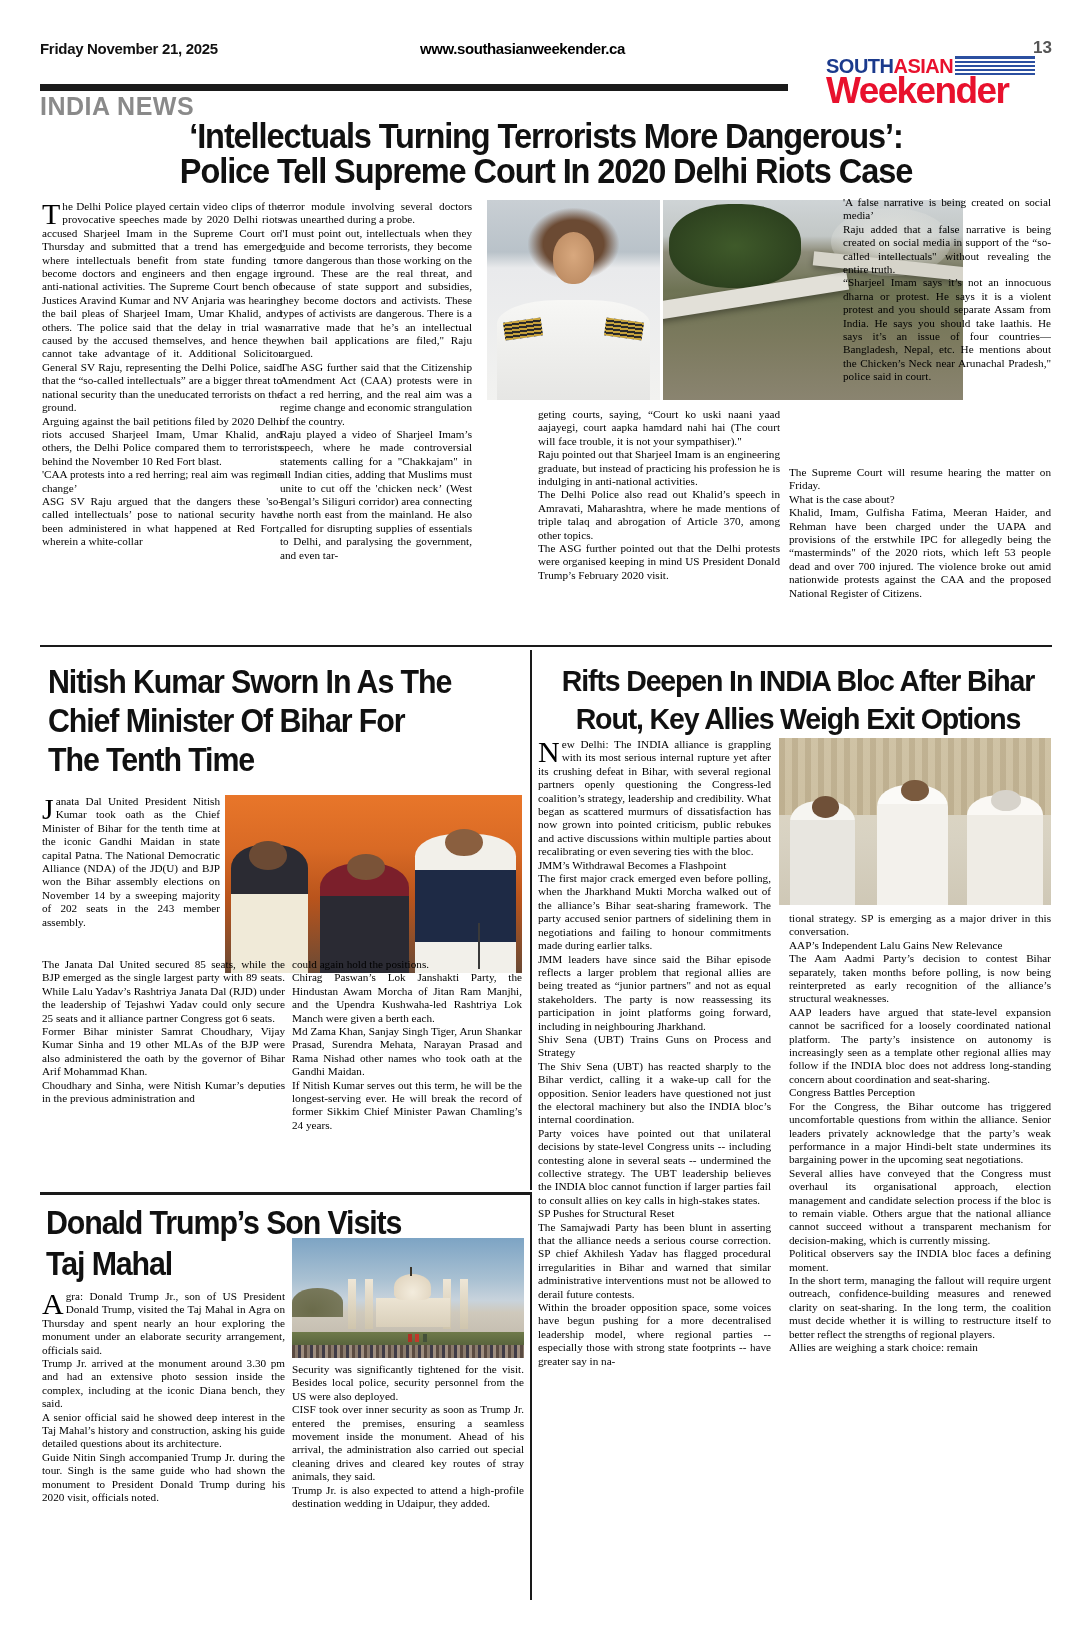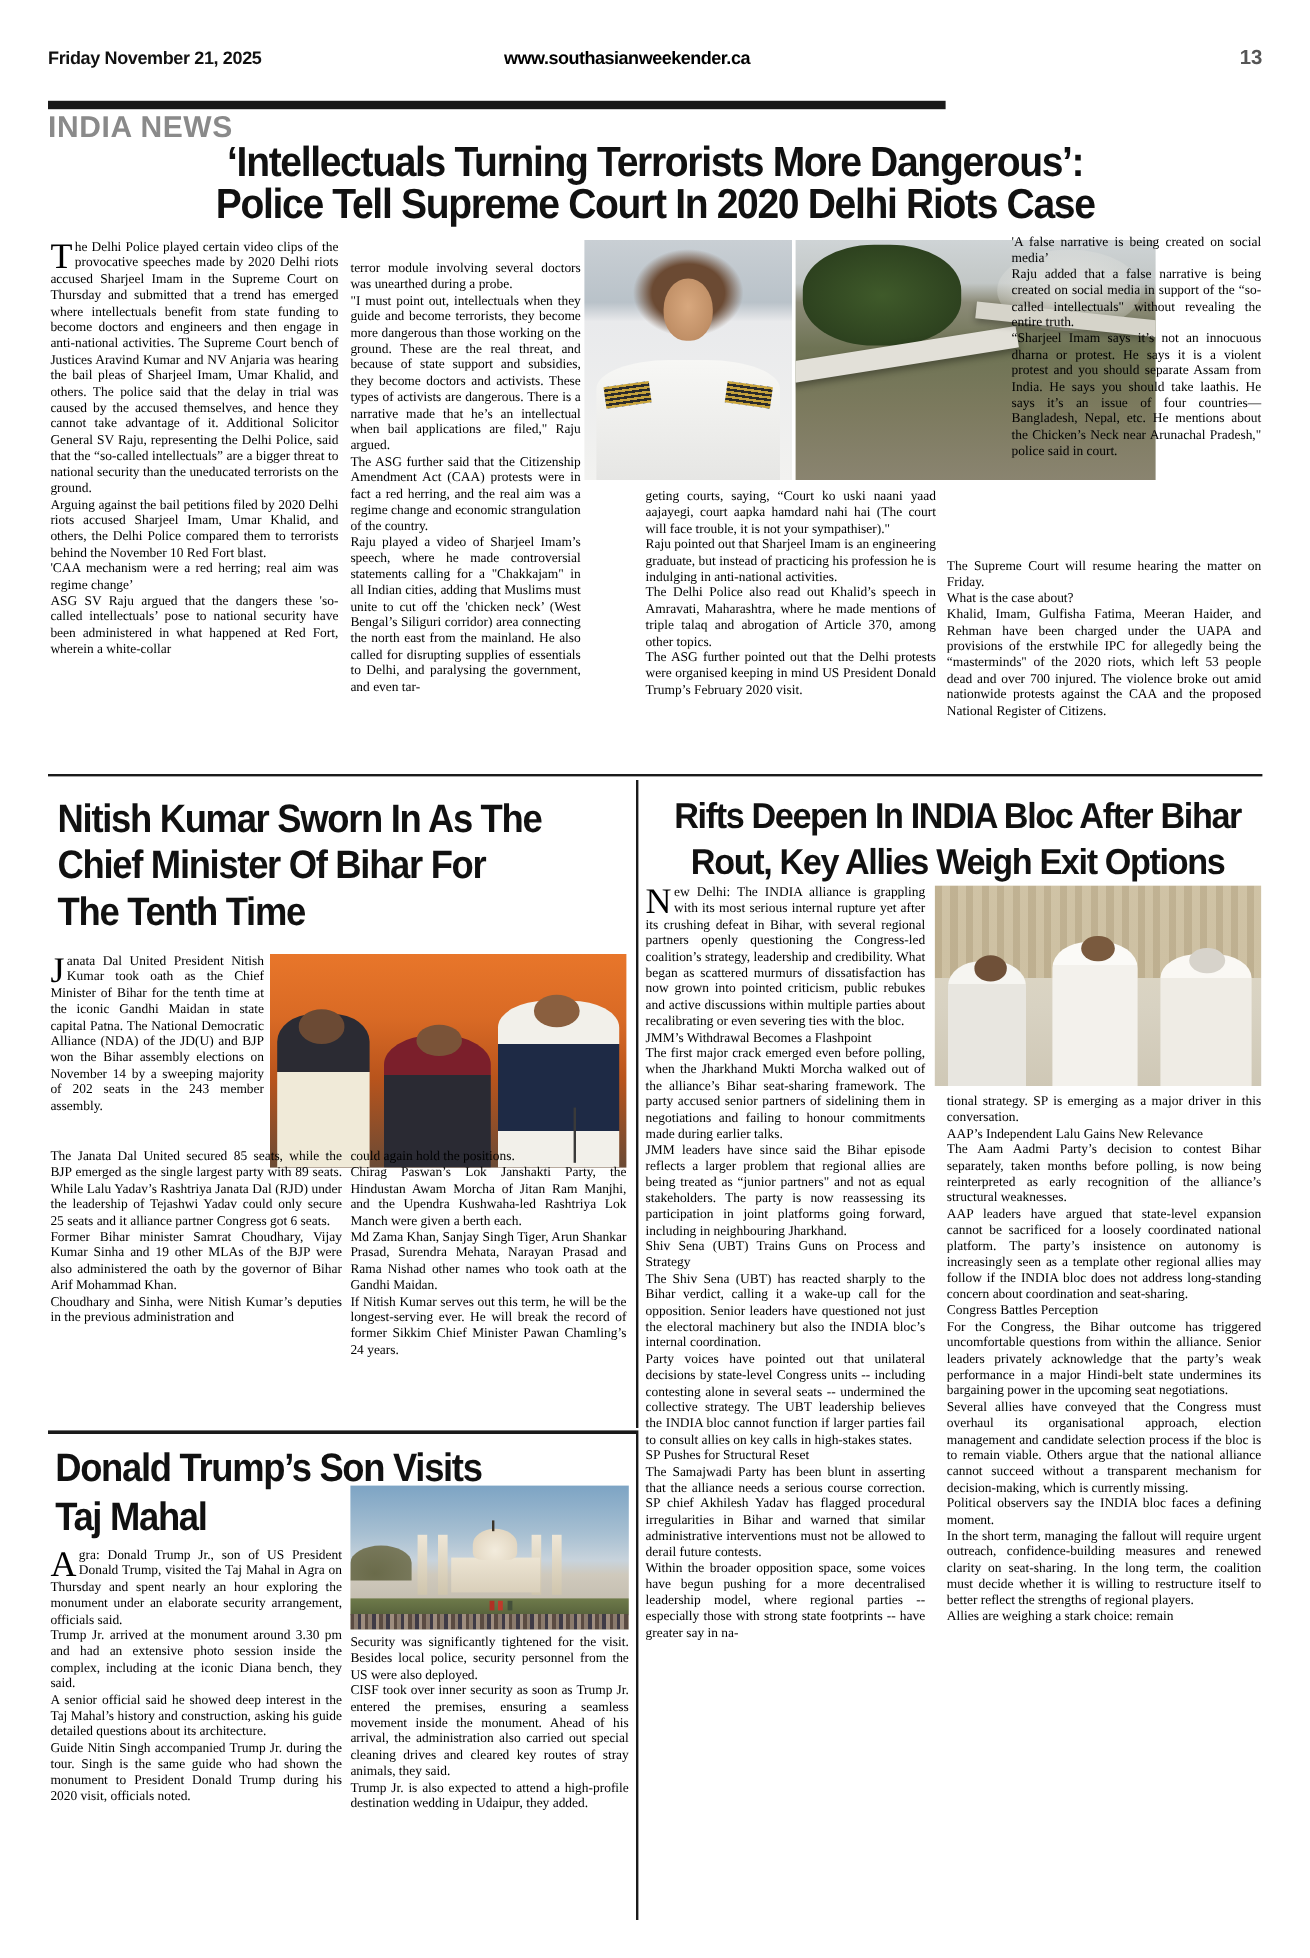--- a/index.html
+++ b/index.html
@@ -303,37 +303,45 @@
 <body>
 
 <div class="page">
 
   <div class="masthead">
     <div class="mh-date">Friday November 21, 2025</div>
     <div class="mh-url">www.southasianweekender.ca</div>
     <div class="mh-page">13</div>
   </div>
 
+  <div class="brand">
+    <div class="brand-top">
+      <span class="brand-south">SOUTH</span>
+      <span class="brand-asian">ASIAN</span>
+      <span class="brand-bars"></span>
+    </div>
+    <div class="brand-weekender">Weekender</div>
+  </div>
 
   <div class="section-rule"></div>
   <div class="section-name">INDIA NEWS</div>
 
   <div class="hl hl-lead">
     <div>‘Intellectuals Turning Terrorists More Dangerous’:</div>
     <div>Police Tell Supreme Court In 2020 Delhi Riots Case</div>
   </div>
 
   <div class="col" style="left:42px; top:200px; width:240px;">
     <p class="dropcap">The Delhi Police played certain video clips of the provocative speeches made by 2020 Delhi riots accused Sharjeel Imam in the Supreme Court on Thursday and submitted that a trend has emerged where intellectuals benefit from state funding to become doctors and engineers and then engage in anti-national activities. The Supreme Court bench of Justices Aravind Kumar and NV Anjaria was hearing the bail pleas of Sharjeel Imam, Umar Khalid, and others. The police said that the delay in trial was caused by the accused themselves, and hence they cannot take advantage of it. Additional Solicitor General SV Raju, representing the Delhi Police, said that the “so-called intellectuals” are a bigger threat to national security than the uneducated terrorists on the ground.</p>
     <p>Arguing against the bail petitions filed by 2020 Delhi riots accused Sharjeel Imam, Umar Khalid, and others, the Delhi Police compared them to terrorists behind the November 10 Red Fort blast.</p>
-    <p>'CAA mechanism were a red herring; real aim was regime change’</p>
+    <p>'CAA protests into a red herring; real aim was regime change’</p>
     <p>ASG SV Raju argued that the dangers these 'so-called intellectuals’ pose to national security have been administered in what happened at Red Fort, wherein a white-collar</p>
   </div>
 
-  <div class="col" style="left:292px; top:200px; width:192px;margin-top:18px;">
+  <div class="col" style="left:280px; top:200px; width:192px;">
     <p>terror module involving several doctors was unearthed during a probe.</p>
     <p>"I must point out, intellectuals when they guide and become terrorists, they become more dangerous than those working on the ground. These are the real threat, and because of state support and subsidies, they become doctors and activists. These types of activists are dangerous. There is a narrative made that he’s an intellectual when bail applications are filed," Raju argued.</p>
     <p>The ASG further said that the Citizenship Amendment Act (CAA) protests were in fact a red herring, and the real aim was a regime change and economic strangulation of the country.</p>
     <p>Raju played a video of Sharjeel Imam’s speech, where he made controversial statements calling for a "Chakkajam" in all Indian cities, adding that Muslims must unite to cut off the 'chicken neck’ (West Bengal’s Siliguri corridor) area connecting the north east from the mainland. He also called for disrupting supplies of essentials to Delhi, and paralysing the government, and even tar-</p>
   </div>
 
   <div class="photo ph-pilot" style="left:487px; top:200px; width:173px; height:200px;">
     <div class="shirt"></div>
     <div class="face"></div>
     <div class="ep"></div>

